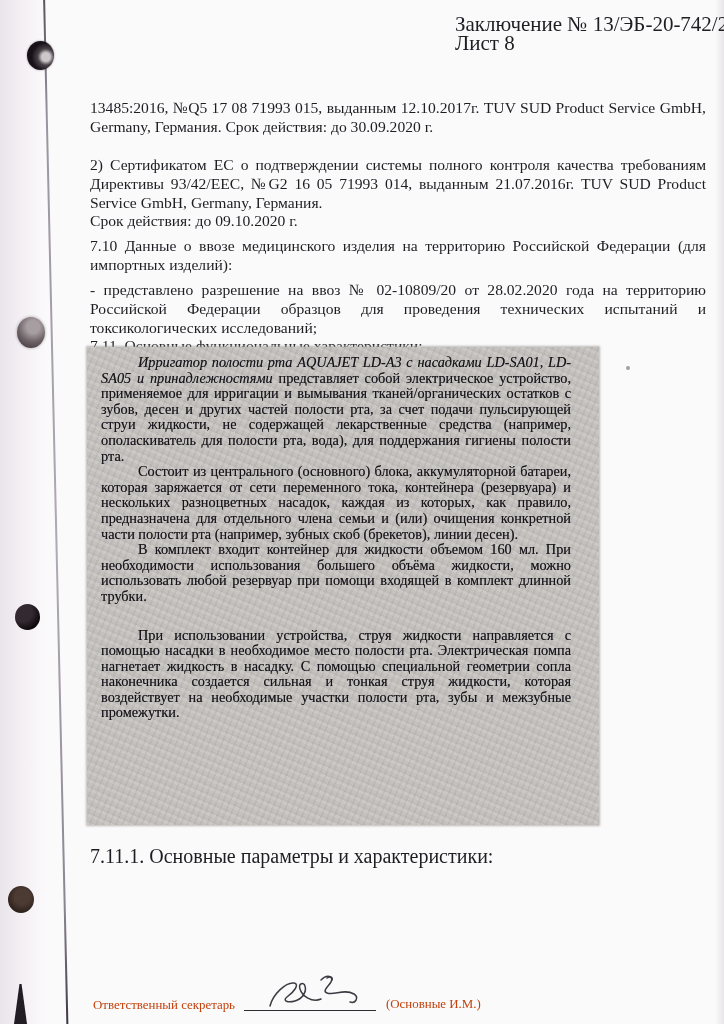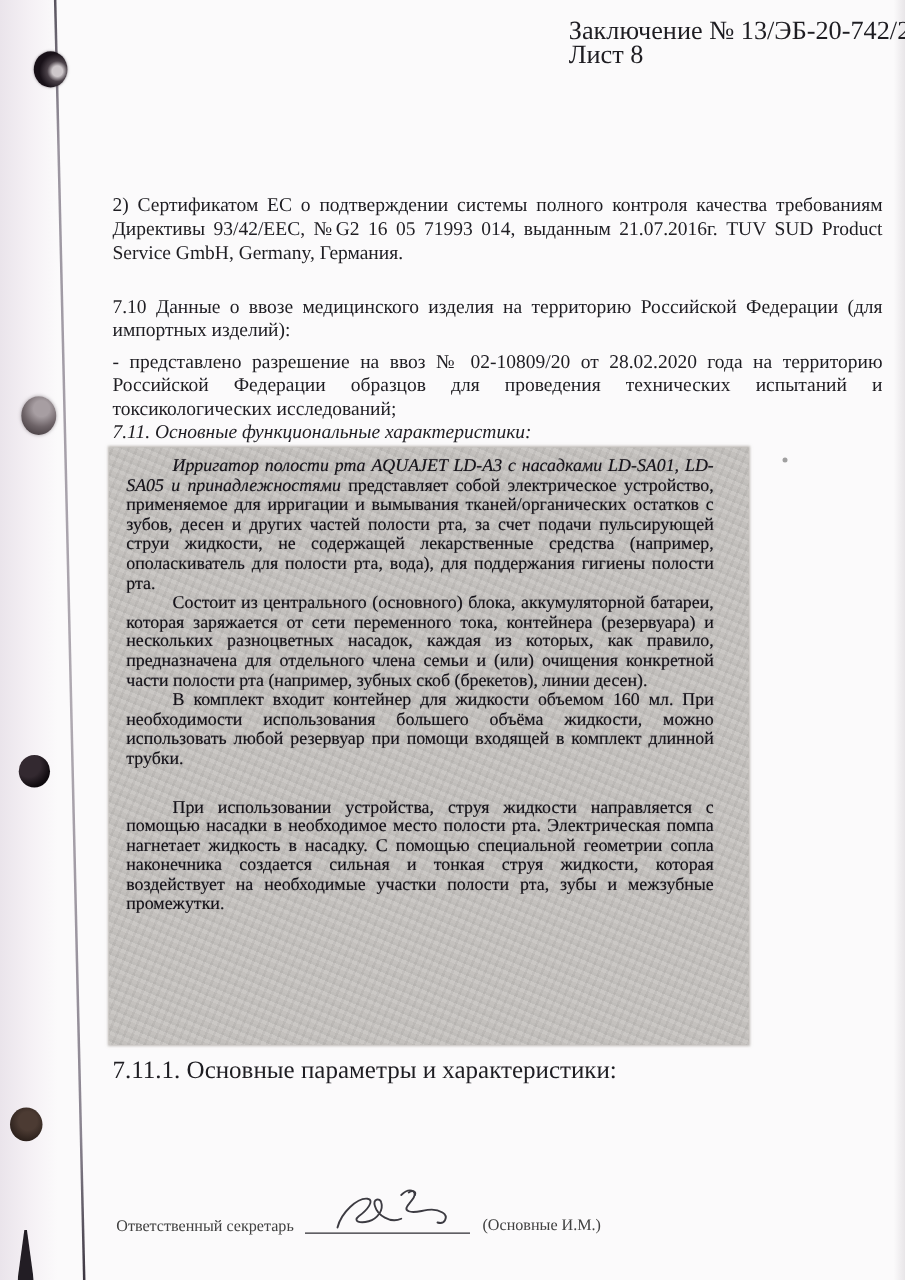--- a/index.html
+++ b/index.html
@@ -24,34 +24,34 @@
   .hole3{left:15px;top:604px;width:25px;height:26px;
         background:radial-gradient(circle at 32% 32%,#332930 0 38%,#0e090d 72%);}
   .hole4{left:8px;top:886px;width:26px;height:27px;
         background:radial-gradient(circle at 55% 40%,#4c3b33 0 34%,#2b201b 74%);}
   .speck{position:absolute;left:626px;top:366px;width:4px;height:4px;background:#555;
         border-radius:50%;opacity:.55;}
   .hdr{position:absolute;left:455px;top:15px;font-size:21px;line-height:19.4px;white-space:nowrap;}
   .para{position:absolute;left:90px;width:616px;font-size:15.6px;line-height:19.2px;
         text-align:justify;}
   .p1{top:98px;} .p2{top:155px;} .p3{top:211px;white-space:nowrap;}
-  .s710{top:236px;} .p4{top:280px;} .s711{top:336px;white-space:nowrap;font-style:italic;}
-  .gray-block{position:absolute;left:87px;top:358px;width:512px;height:478px;box-sizing:border-box;
+  .s710{top:236px;} .p4{top:280px;} .s711{top:336px;white-space:nowrap;}
+  .gray-block{position:absolute;left:87px;top:347px;width:512px;height:478px;box-sizing:border-box;
         padding:8px 28px 10px 14px;overflow:hidden;
         background-color:#c6c3c0;
         background-image:repeating-linear-gradient(23deg,rgba(255,255,255,.05) 0 3px,rgba(0,0,0,.045) 3px 5px,rgba(122,116,112,.05) 5px 8px),
                          repeating-linear-gradient(-67deg,rgba(0,0,0,.035) 0 2px,rgba(255,255,255,.04) 2px 6px);
         box-shadow:0 0 2px 1px rgba(162,156,150,.7);}
   .gray-block p{margin:0;font-size:14.3px;line-height:15.6px;text-align:justify;
         text-indent:37px;color:#16131a;text-shadow:0 0 .6px rgba(12,12,18,.5);}
   .gray-block p.gap{margin-top:23px;}
   .italic{font-style:italic;}
   .s7111{position:absolute;left:90px;top:845px;font-size:20px;white-space:nowrap;}
-  .footer{position:absolute;left:93px;top:970px;display:flex;align-items:flex-end;
-        font-size:12.9px;color:#404040;}
+  .footer{position:absolute;left:93px;top:994px;display:flex;align-items:flex-end;
+        font-size:12.9px;color:#c2410c;}
   .sig-line{position:relative;width:132px;height:16px;margin:0 10px 2px 9px;
         border-bottom:1.4px solid #2e2d33;}
   .sig-svg{position:absolute;left:20px;bottom:-4px;}
   .footer .name{margin-bottom:1px;}
 </style>
 </head>
 <body>
 
 <div class="page">
 
@@ -64,21 +64,23 @@
   <div class="hole hole2"></div>
   <div class="hole hole3"></div>
   <div class="hole hole4"></div>
   <div class="speck"></div>
 
   <div class="hdr">
     <div>Заключение № 13/ЭБ-20-742/2</div>
     <div>Лист 8</div>
   </div>
 
+  <div class="para p1">13485:2016, №Q5 17 08 71993 015, выданным 12.10.2017г. TUV SUD Product Service GmbH, Germany, Германия. Срок действия: до 30.09.2020 г.</div>
   <div class="para p2">2) Сертификатом ЕС о подтверждении системы полного контроля качества требованиям Директивы 93/42/EEC, №G2 16 05 71993 014, выданным 21.07.2016г. TUV SUD Product Service GmbH, Germany, Германия.</div>
+  <div class="para p3">Срок действия: до 09.10.2020 г.</div>
   <div class="para s710">7.10 Данные о ввозе медицинского изделия на территорию Российской Федерации (для импортных изделий):</div>
   <div class="para p4">- представлено разрешение на ввоз № 02-10809/20 от 28.02.2020 года на территорию Российской Федерации образцов для проведения технических испытаний и токсикологических исследований;</div>
   <div class="para s711">7.11. Основные функциональные характеристики:</div>
 
   <div class="gray-block">
     <p><span class="italic">Ирригатор полости рта AQUAJET LD-A3 с насадками LD-SA01, LD-SA05 и принадлежностями</span><span> представляет собой электрическое устройство, применяемое для ирригации и вымывания тканей/органических остатков с зубов, десен и других частей полости рта, за счет подачи пульсирующей струи жидкости, не содержащей лекарственные средства (например, ополаскиватель для полости рта, вода), для поддержания гигиены полости рта.</span></p>
     <p>Состоит из центрального (основного) блока, аккумуляторной батареи, которая заряжается от сети переменного тока, контейнера (резервуара) и нескольких разноцветных насадок, каждая из которых, как правило, предназначена для отдельного члена семьи и (или) очищения конкретной части полости рта (например, зубных скоб (брекетов), линии десен).</p>
     <p>В комплект входит контейнер для жидкости объемом 160 мл. При необходимости использования большего объёма жидкости, можно использовать любой резервуар при помощи входящей в комплект длинной трубки.</p>
     <p class="gap">При использовании устройства, струя жидкости направляется с помощью насадки в необходимое место полости рта. Электрическая помпа нагнетает жидкость в насадку. С помощью специальной геометрии сопла наконечника создается сильная и тонкая струя жидкости, которая воздействует на необходимые участки полости рта, зубы и межзубные промежутки.</p>
   </div>

